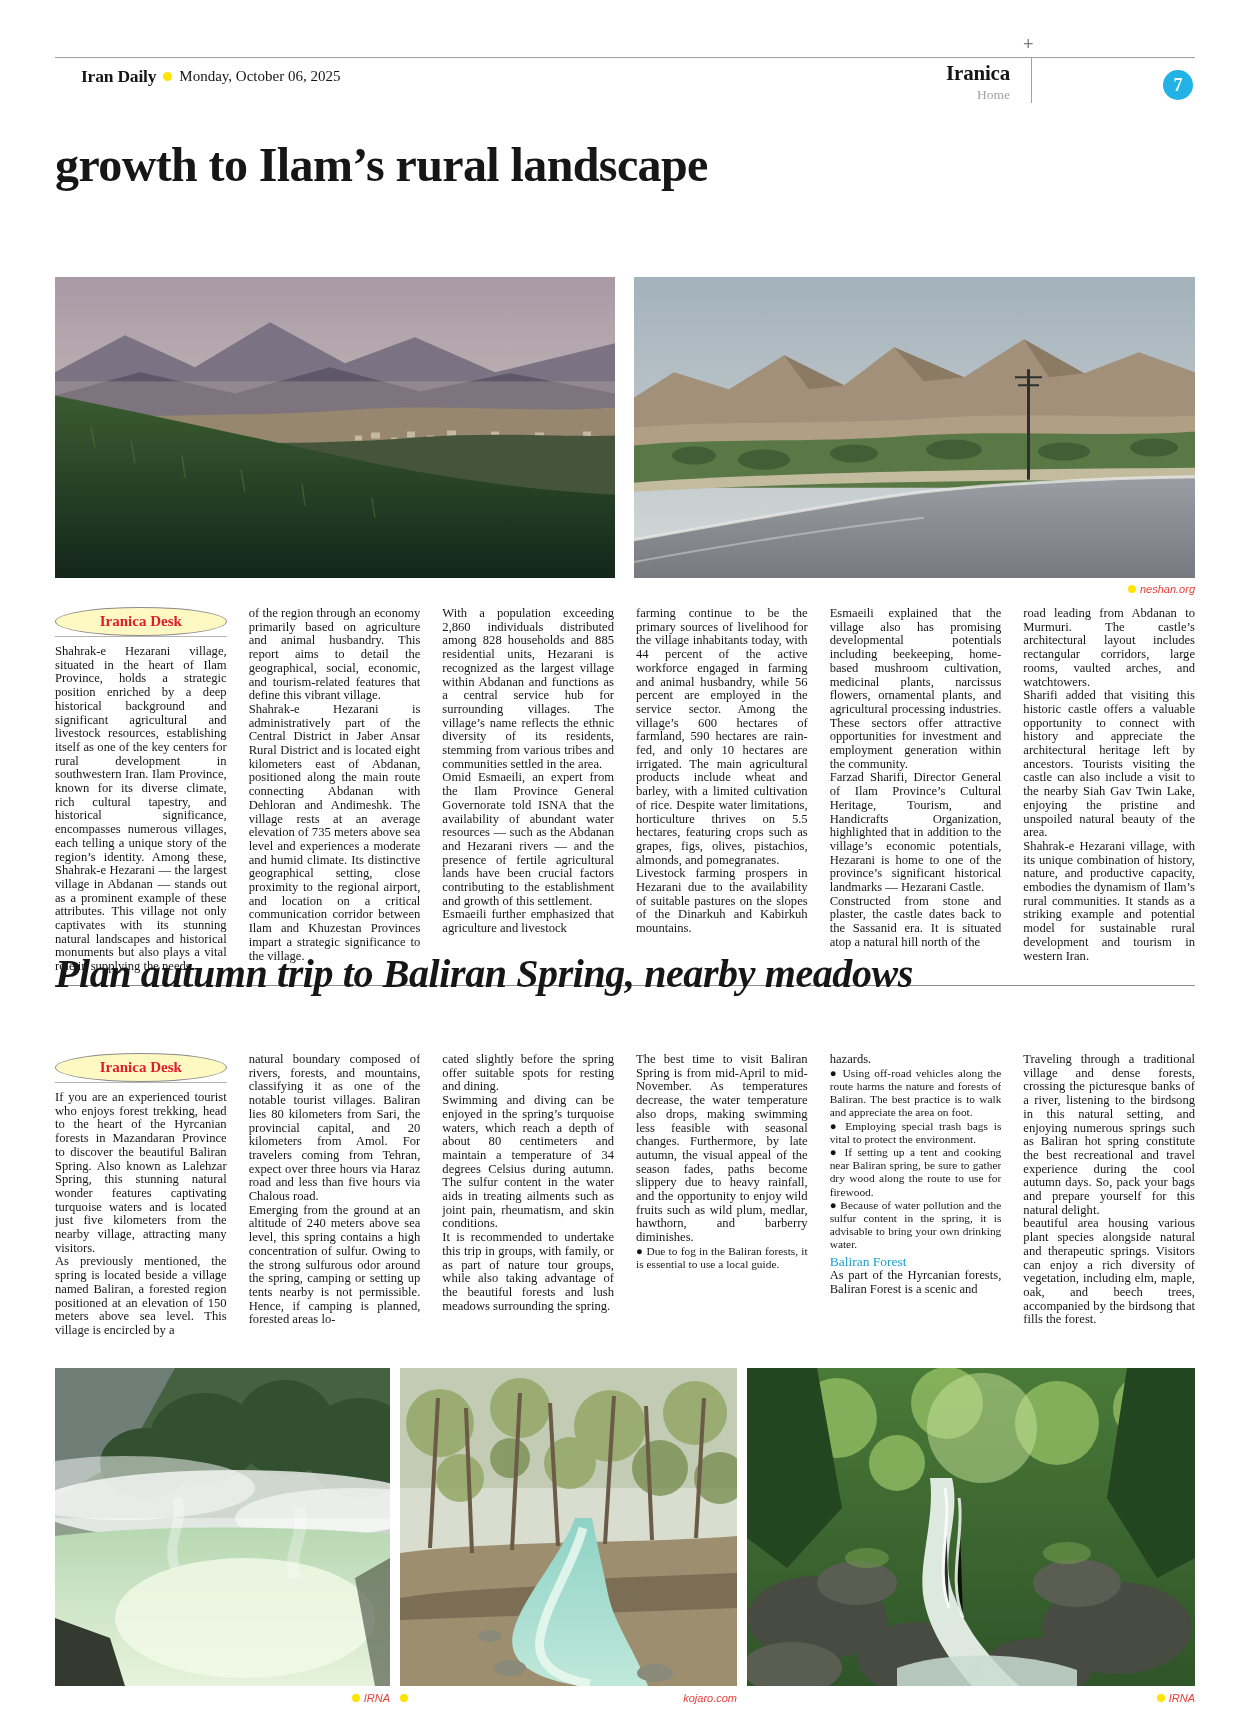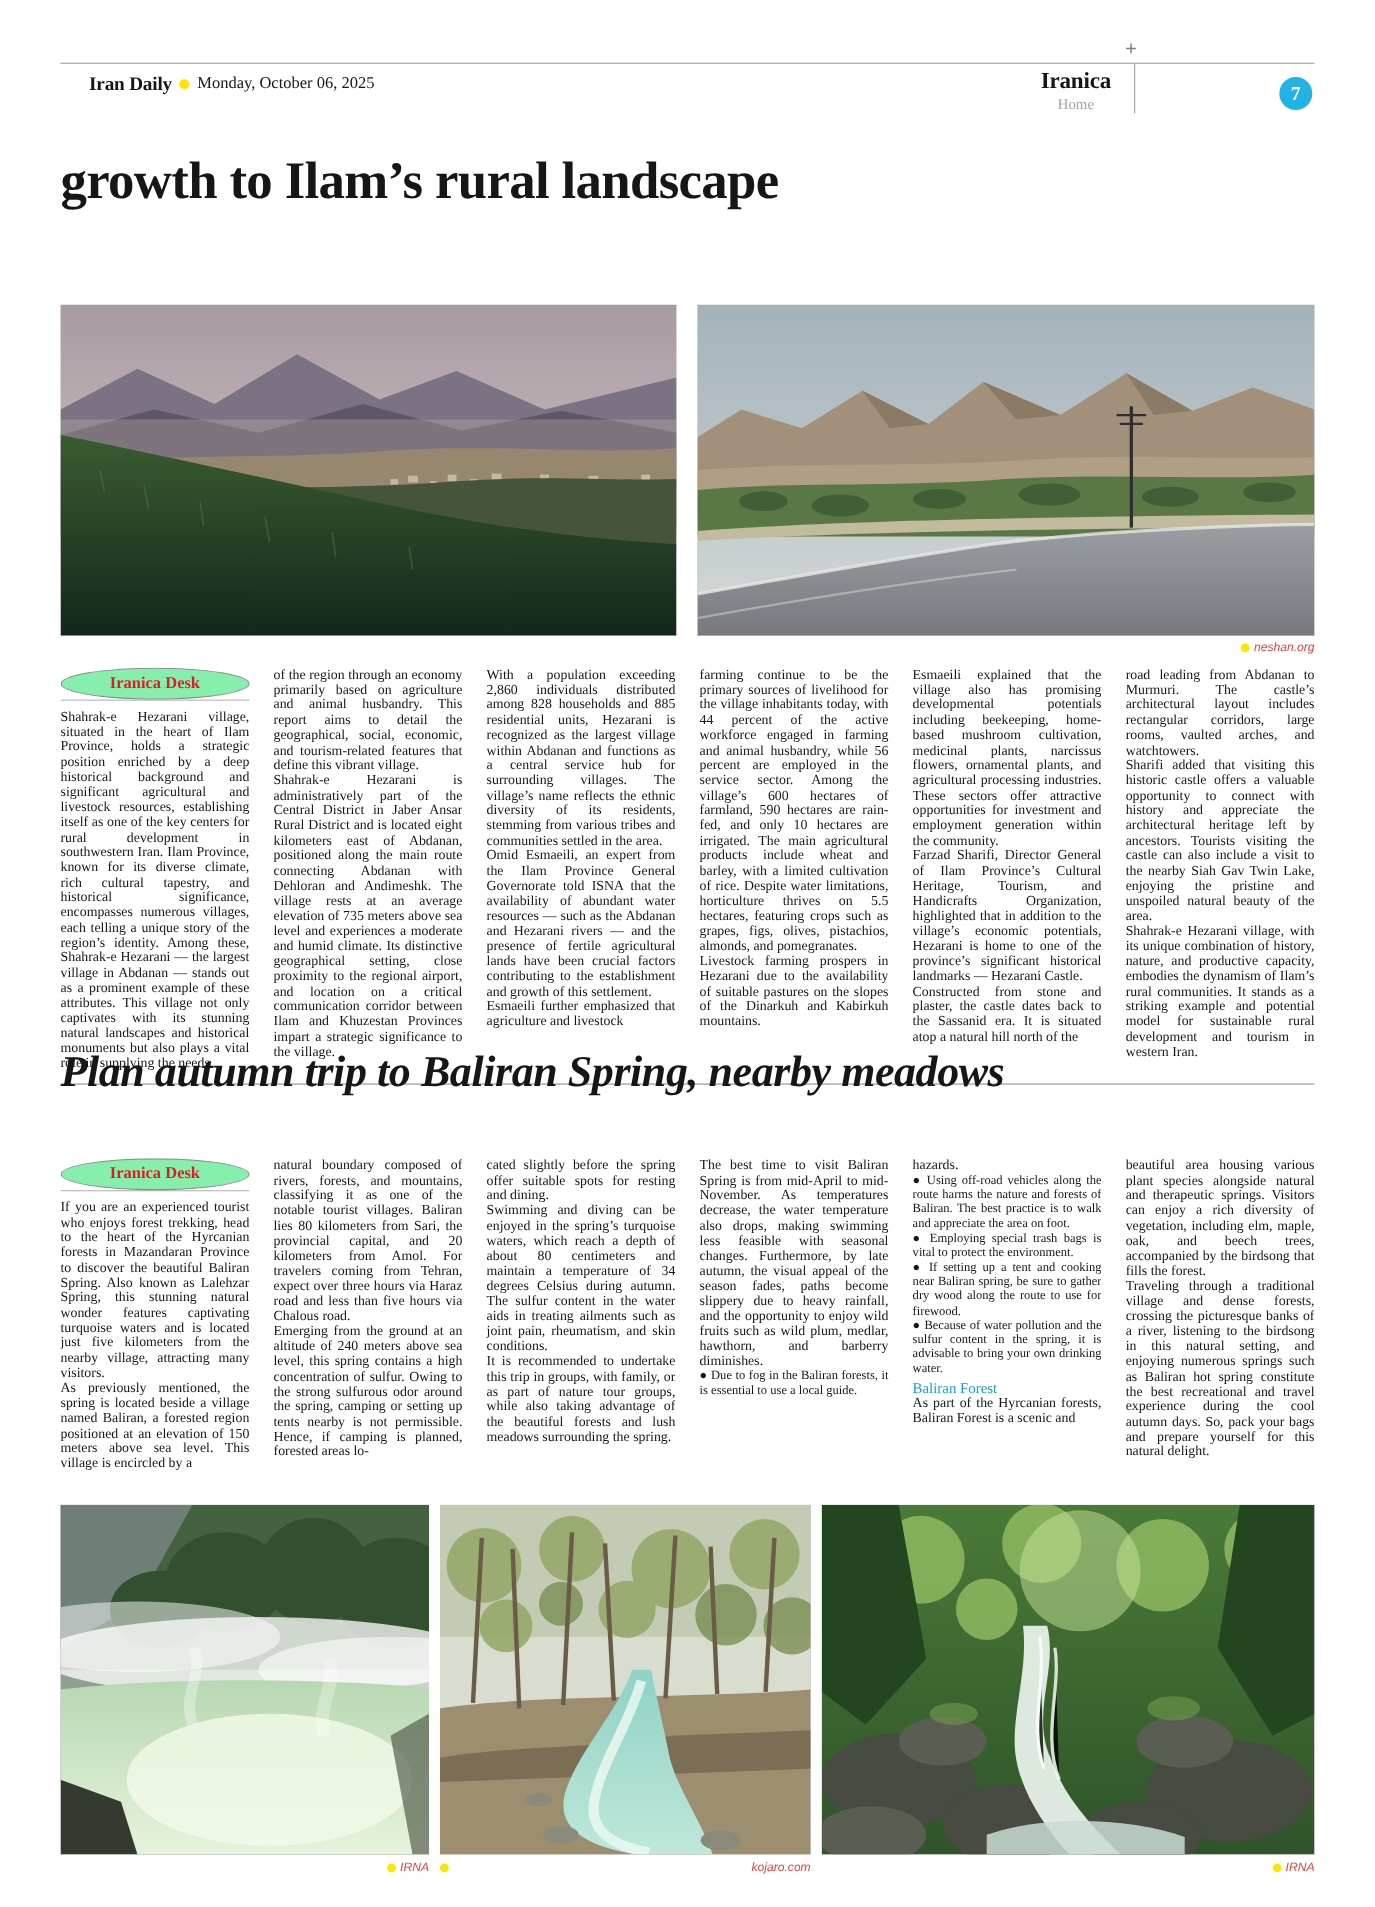--- a/index.html
+++ b/index.html
@@ -7,21 +7,21 @@
         font-family:"Liberation Serif",serif;color:#161616;overflow:hidden;}
 
   
   .rule-top{position:absolute;left:55px;right:55px;top:57px;border-top:1px solid #a0a0a0;}
   .plus{position:absolute;left:1023px;top:34px;font-family:"Liberation Sans",sans-serif;
         font-size:18px;color:#7d7d7d;}
   .brand-row{position:absolute;left:57px;top:66px;display:flex;align-items:center;gap:7px;margin-left:24px;}
   .brand{font-size:17.5px;font-weight:bold;letter-spacing:-0.2px;}
   .dot{width:9px;height:9px;border-radius:50%;background:#ffe400;display:inline-block;flex:0 0 auto;}
   .date{font-size:15px;}
-  .section-block{position:absolute;right:240px;top:61px;text-align:center;}
+  .section-block{position:absolute;right:240px;top:61px;text-align:right;}
   .section-name{font-size:21px;font-weight:bold;letter-spacing:-0.2px;}
   .section-home{font-size:13.5px;color:#a3a3a3;margin-top:1px;}
   .vrule{position:absolute;left:1031px;top:58px;height:45px;width:1px;background:#a0a0a0;}
   .page-badge{position:absolute;left:1163px;top:70px;width:30px;height:30px;border-radius:50%;
         background:#22b2e6;color:#fff;font-weight:bold;font-size:18px;
         display:flex;align-items:center;justify-content:center;}
 
   
   .headline1{position:absolute;left:55px;top:138px;margin:0;font-size:48px;font-weight:bold;
         line-height:54px;letter-spacing:-0.6px;}
@@ -50,21 +50,21 @@
   .body{position:absolute;left:55px;width:1140px;display:grid;
         grid-template-columns:repeat(6,1fr);column-gap:22px;overflow:hidden;}
   .body1{top:607px;height:368px;}
   .body2{top:1053px;height:308px;}
   .col{font-size:12.6px;line-height:13.7px;text-align:justify;
        hyphens:auto;-webkit-hyphens:auto;overflow:hidden;}
   .col p{margin:0;}
   .col p.bullet{font-size:11.4px;line-height:13.2px;}
   .desk{position:relative;height:31px;margin-bottom:7px;}
   .desk::after{content:"";position:absolute;left:0;right:0;bottom:1px;border-top:1px solid #b5b5b5;}
-  .pill{position:absolute;z-index:1;left:0;right:0;top:0;height:27px;background:#86efac;
+  .pill{position:absolute;z-index:1;left:0;right:0;top:0;height:27px;background:#fef9c3;
         border:1px solid #8c8c8c;border-radius:50%;display:flex;align-items:center;
         justify-content:center;color:#e11c2a;font-weight:bold;font-size:15px;}
   .subhead{color:#18a0cc;font-weight:normal;font-size:13.5px;margin:3px 0 1px;text-align:left;}
 </style>
 </head>
 <body>
 
 <div class="page">
 
   <div class="rule-top"></div>
@@ -226,22 +226,22 @@
     <div class="col">
       <p>hazards.</p>
       <p class="bullet">● Using off-road vehicles along the route harms the nature and forests of Baliran. The best practice is to walk and appreciate the area on foot.</p>
       <p class="bullet">● Employing special trash bags is vital to protect the environment.</p>
       <p class="bullet">● If setting up a tent and cooking near Baliran spring, be sure to gather dry wood along the route to use for firewood.</p>
       <p class="bullet">● Because of water pollution and the sulfur content in the spring, it is advisable to bring your own drinking water.</p>
       <div class="subhead">Baliran Forest</div>
       <p>As part of the Hyrcanian forests, Baliran Forest is a scenic and</p>
     </div>
     <div class="col">
+      <p>Traveling through a traditional village and dense forests, crossing the picturesque banks of a river, listening to the birdsong in this natural setting, and enjoying numerous springs such as Baliran hot spring constitute the best recreational and travel experience during the cool autumn days. So, pack your bags and prepare yourself for this natural delight.</p>
       <p>beautiful area housing various plant species alongside natural and therapeutic springs. Visitors can enjoy a rich diversity of vegetation, including elm, maple, oak, and beech trees, accompanied by the birdsong that fills the forest.</p>
-      <p>Traveling through a traditional village and dense forests, crossing the picturesque banks of a river, listening to the birdsong in this natural setting, and enjoying numerous springs such as Baliran hot spring constitute the best recreational and travel experience during the cool autumn days. So, pack your bags and prepare yourself for this natural delight.</p>
     </div>
   </div>
 
   <div class="photo photo-c">
     <svg viewBox="0 0 335 318" preserveAspectRatio="none">
       <defs>
         <linearGradient id="waterC" x1="0" y1="0" x2="0" y2="1">
           <stop offset="0" stop-color="#b7d8b2"></stop>
             <stop offset="1" stop-color="#e7f3dc"></stop>
         </linearGradient>

